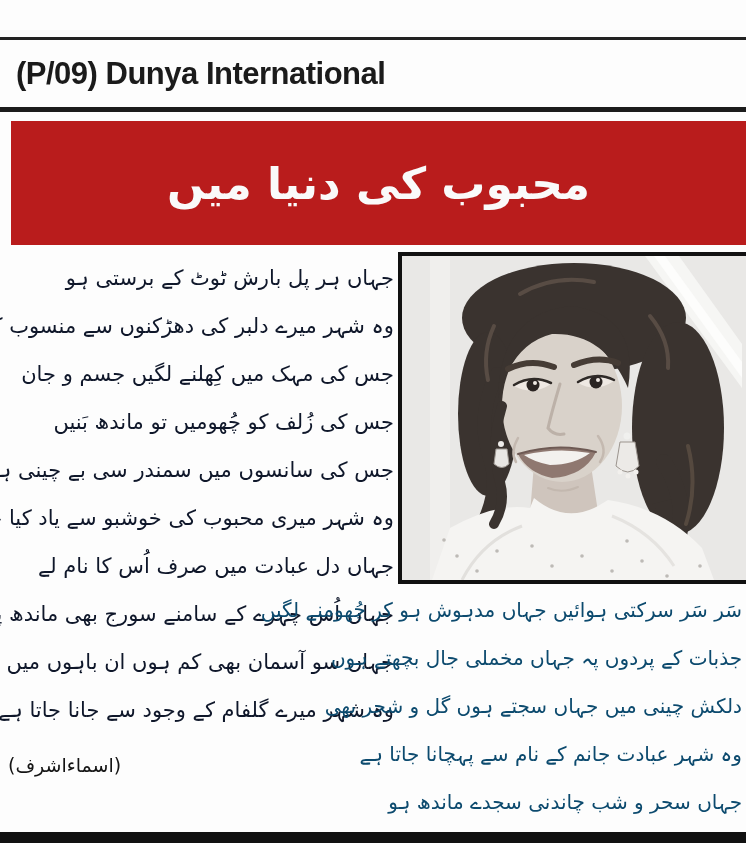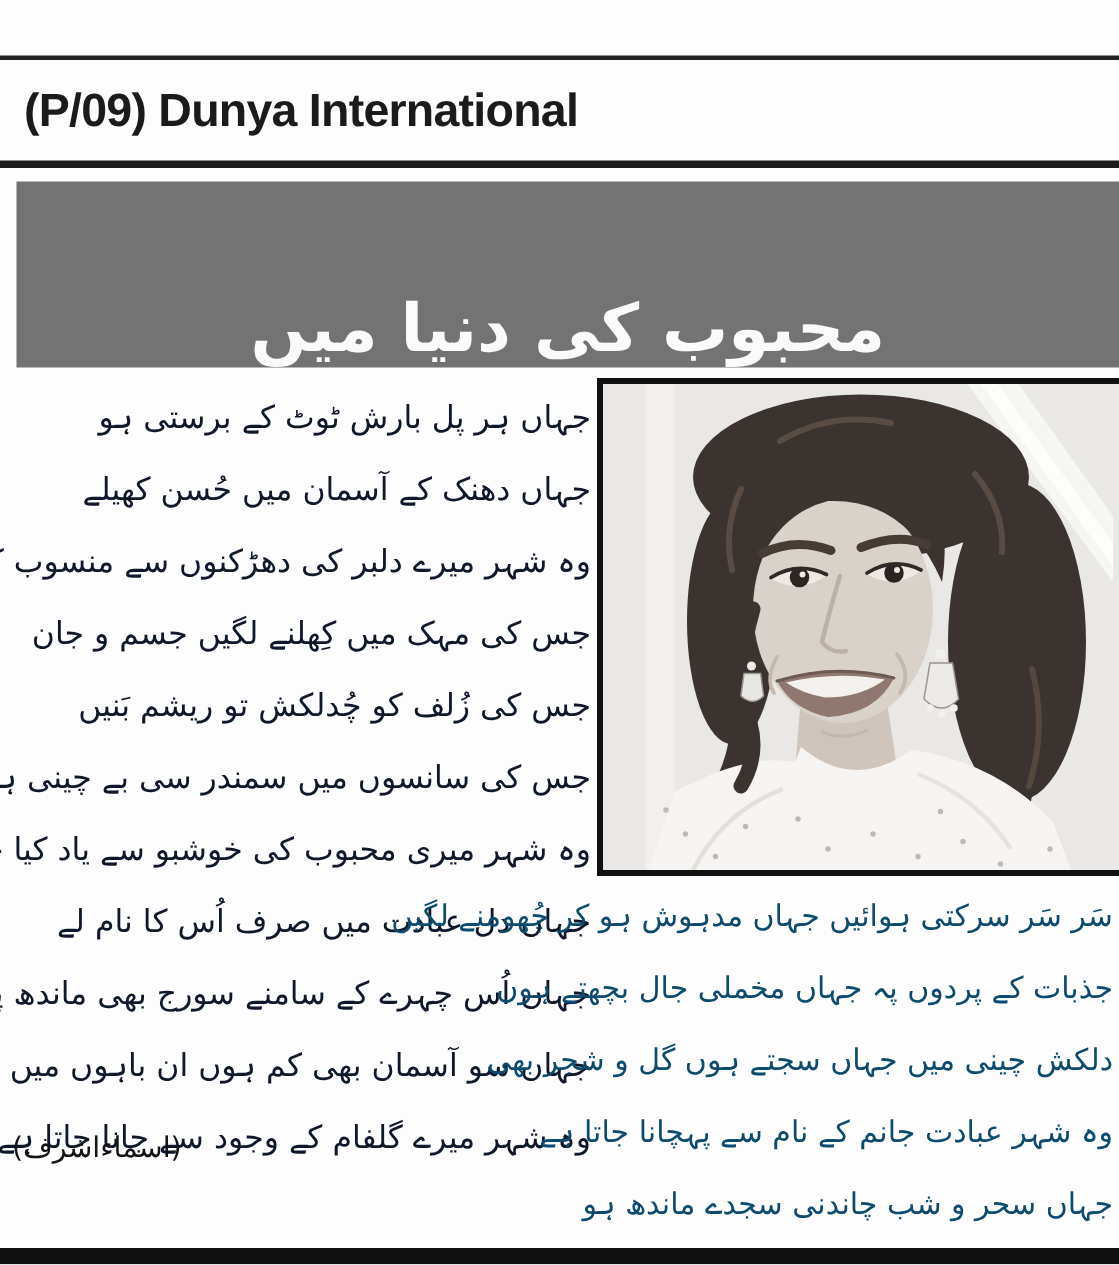--- a/index.html
+++ b/index.html
@@ -16,22 +16,22 @@
   .rule-header{top:107px;height:5px;background:#1c1c1c;}
   .rule-bottom{top:832px;height:11px;background:#111111;}
   .masthead{
     position:absolute;left:16px;top:56px;
     font-family:"Liberation Sans",sans-serif;
     font-weight:bold;font-size:31px;letter-spacing:-0.5px;
     color:#1b1b1b;white-space:nowrap;
   }
   .banner{
     position:absolute;left:11px;right:0;top:121px;height:124px;
-    background:#737373;
-    display:flex;align-items:flex-end;justify-content:center;
+    background:#b91c1c;
+    display:flex;align-items:center;justify-content:center;
   }
   .banner-title{
     color:#fafafa;font-size:44px;font-weight:bold;
     direction:rtl;white-space:nowrap;
     font-family:"DejaVu Sans",sans-serif;
   }
   .poem-col{
     position:absolute;left:8px;top:254px;width:386px;
     direction:rtl;text-align:right;
   }
@@ -69,24 +69,23 @@
   <div class="masthead">(P/09) Dunya International</div>
 
   <div class="rule rule-header"></div>
 
   <div class="banner">
     <span class="banner-title">محبوب کی دنیا میں</span>
   </div>
 
   <div class="poem-col">
       <div class="line">جہاں ہر پل بارش ٹوٹ کے برستی ہو</div>
-      <div class="line">جہاں دھنک کے آسمان میں حُسن کھیلے</div>
       <div class="line">وہ شہر میرے دلبر کی دھڑکنوں سے منسوب کیا جاتا ہے</div>
       <div class="line">جس کی مہک میں کِھلنے لگیں جسم و جان</div>
-      <div class="line">جس کی زُلف کو چُدلکش تو ریشم بَنیں</div>
+      <div class="line">جس کی زُلف کو چُھومیں تو ماندھ بَنیں</div>
       <div class="line">جس کی سانسوں میں سمندر سی بے چینی ہو</div>
       <div class="line">وہ شہر میری محبوب کی خوشبو سے یاد کیا جاتا ہے</div>
       <div class="line">جہاں دل عبادت میں صرف اُس کا نام لے</div>
       <div class="line">جہاں اُس چہرے کے سامنے سورج بھی ماندھ پڑے</div>
       <div class="line">جہاں سو آسمان بھی کم ہوں ان باہوں میں گم ہونے کو</div>
       <div class="line">وہ شہر میرے گلفام کے وجود سے جانا جاتا ہے</div>
     </div>
 
   <div class="photo-frame">
     <svg viewBox="0 0 340 324" width="340" height="324">

